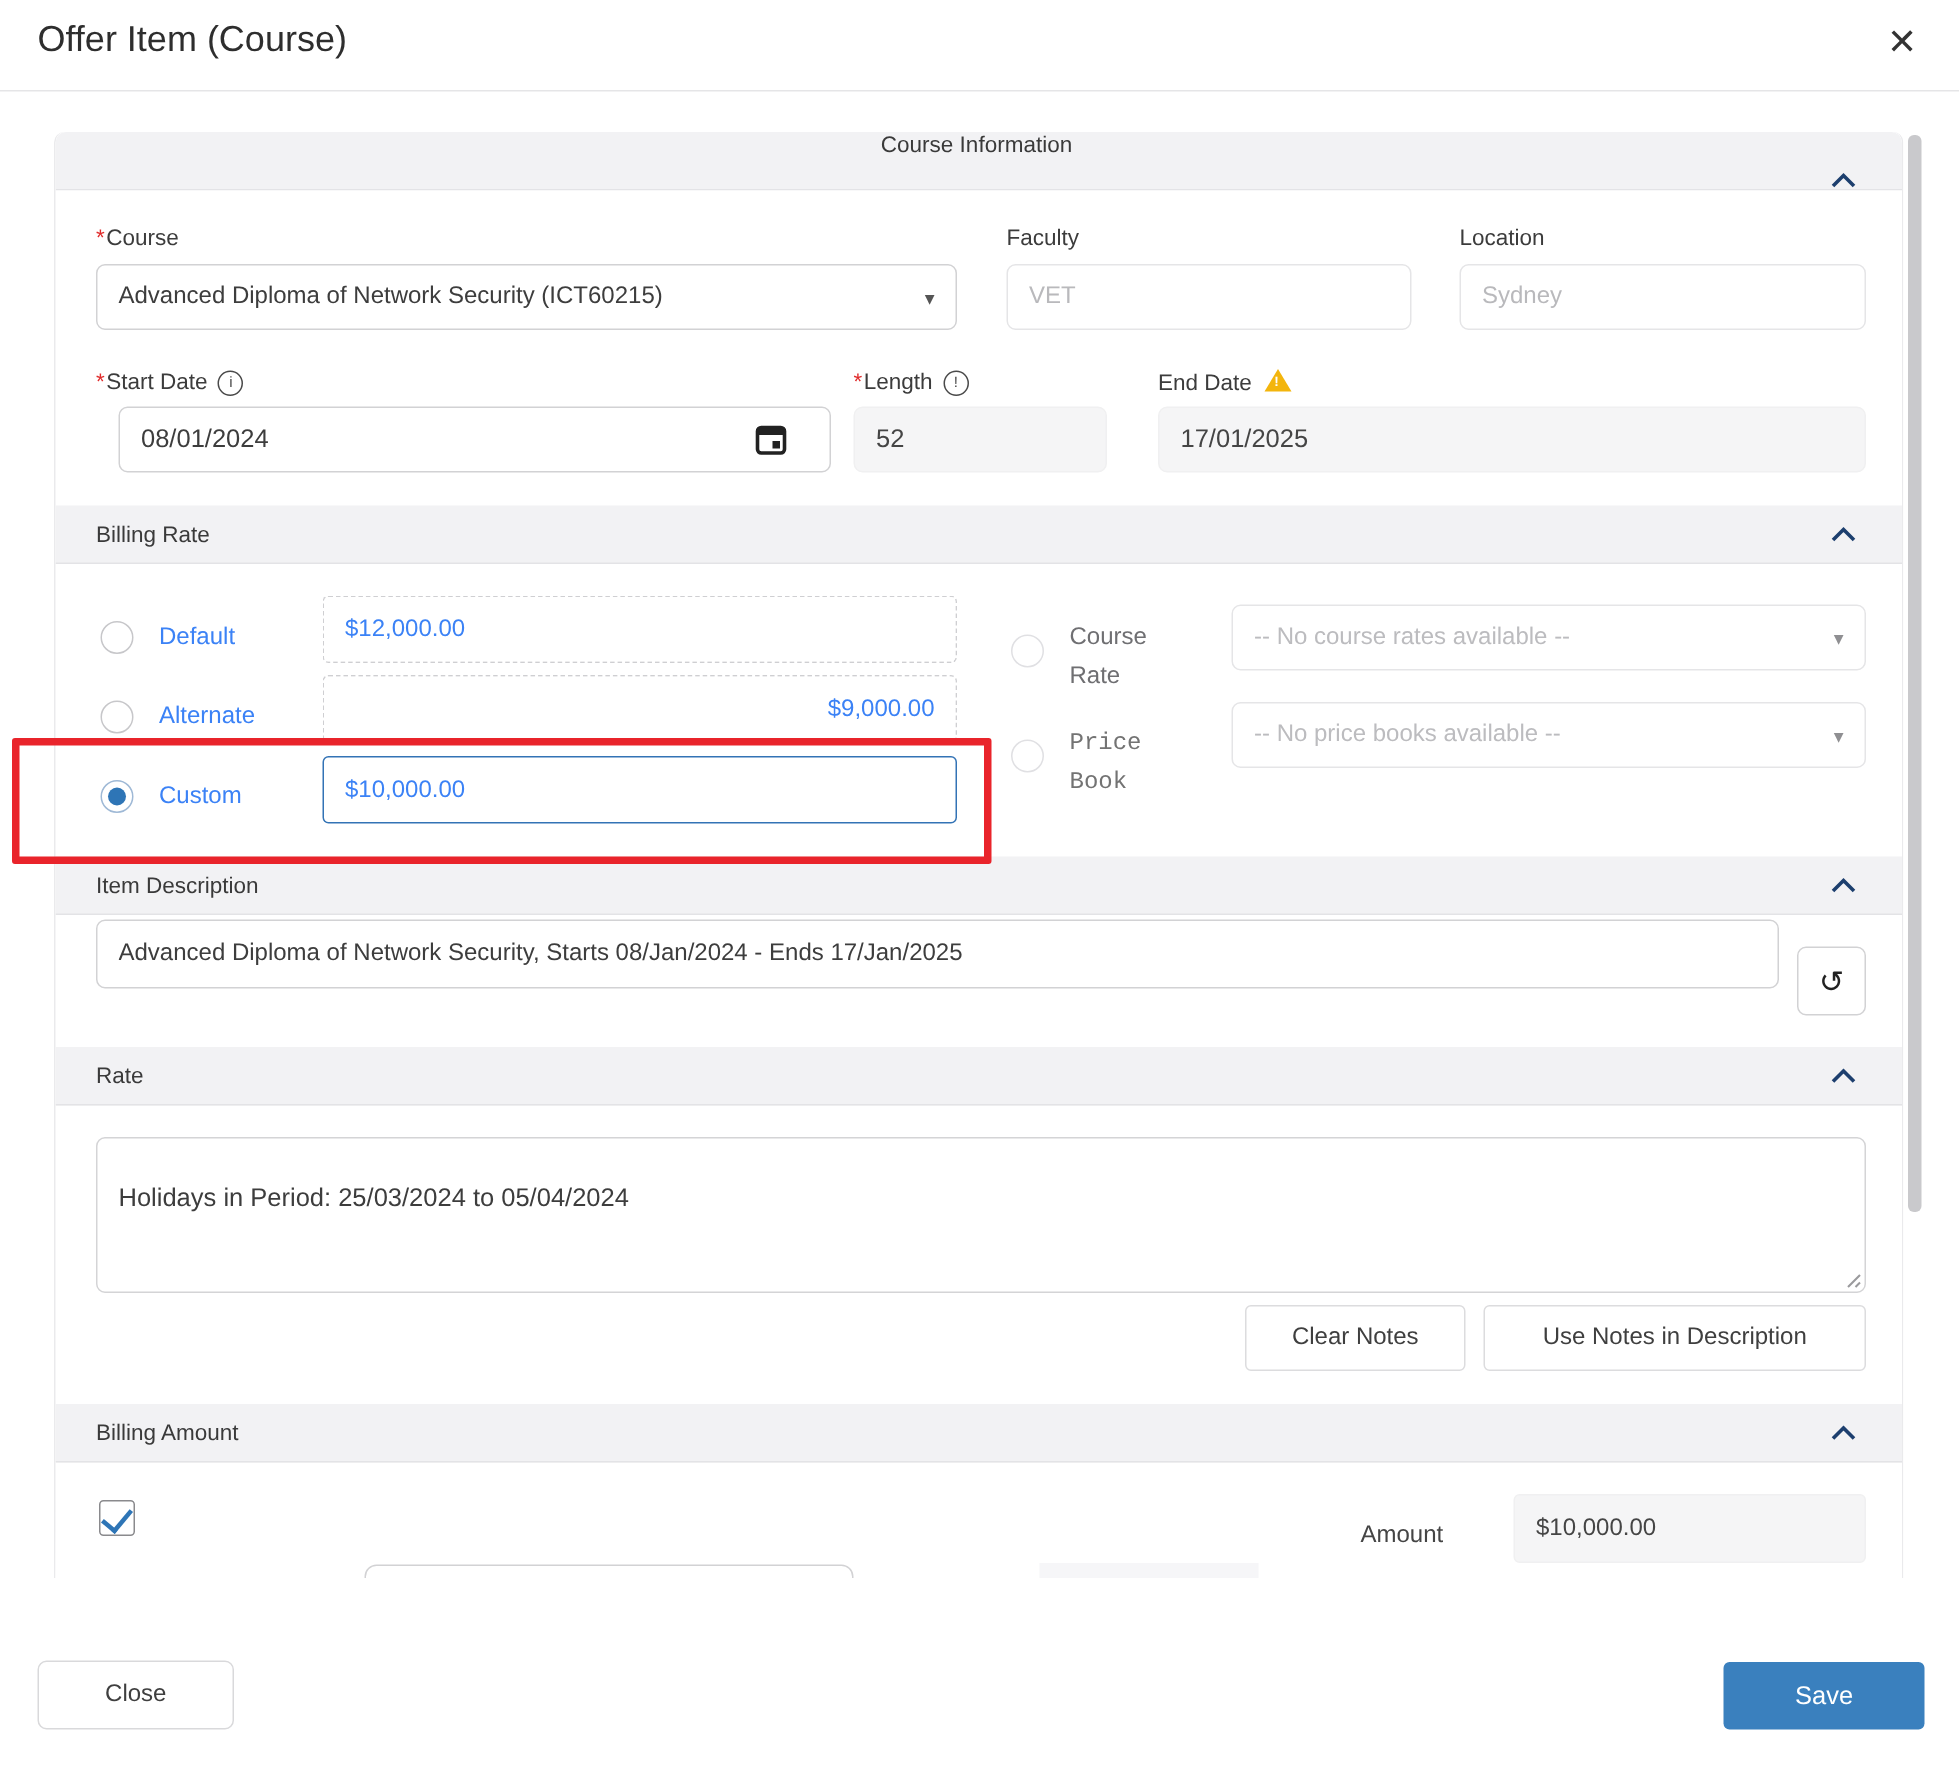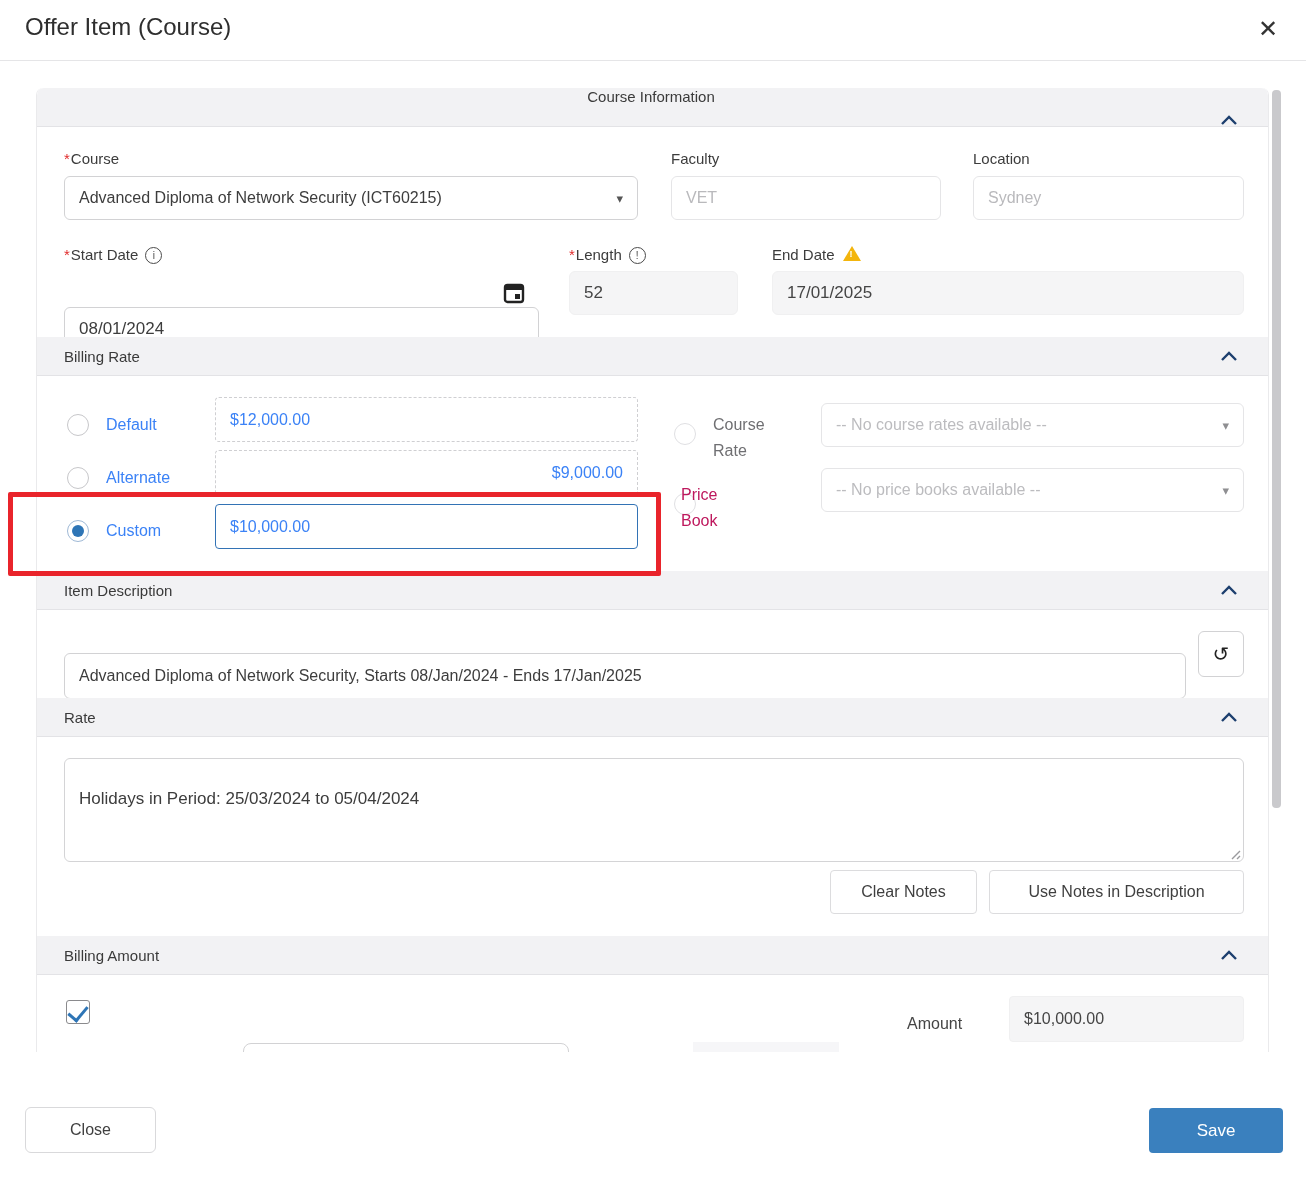--- a/index.html
+++ b/index.html
@@ -93,21 +93,21 @@
 
   <div class="fld-label" style="left:634px;top:62px;">Faculty</div>
   <input class="inp ghost" style="left: 634px; top: 88px; width: 270px; height: 44px;" readonly="" value="VET">
 
   <div class="fld-label" style="left:936px;top:62px;">Location</div>
   <input class="inp ghost" style="left: 936px; top: 88px; width: 271px; height: 44px;" readonly="" value="Sydney">
 
   <div class="fld-label" style="left:27px;top:158px;">
     <span class="req">*</span><span>Start Date</span><i class="circle-ic">i</i>
   </div>
-  <input class="inp" style="left: 27px; top: 183px; width: 475px; height: 44px; font-size: 17px; margin-top: 36px;" value="08/01/2024">
+  <input class="inp" style="left: 42px; top: 183px; width: 475px; height: 44px; font-size: 17px;" value="08/01/2024">
   <span class="abs" style="left:466px;top:194px;">
     <svg width="22" height="22" viewBox="0 0 22 22">
       <rect x="2" y="3" width="18" height="17" rx="2.5" fill="none" stroke="#222" stroke-width="2.4"></rect>
       <rect x="2.5" y="3.5" width="17" height="4.5" fill="#222"></rect>
       <rect x="12" y="12" width="5" height="5" fill="#222"></rect>
     </svg>
   </span>
 
   <div class="fld-label" style="left:532px;top:158px;">
     <span class="req">*</span><span>Length</span><i class="circle-ic">!</i>
@@ -141,35 +141,35 @@
   <input class="bill-input bill-val selected" style="left: 178px; top: 416px;" value="$10,000.00">
 
   <span class="radio dim" style="left:637px;top:335px;"></span>
   <span class="opt-label" style="left:676px;top:324px;width:64px;line-height:26px;color:#6f6f72;">Course Rate</span>
   <div class="selbox dis" style="left:784px;top:315px;width:423px;height:44px;">
     <span>-- No course rates available --</span>
     <span class="caret">▾</span>
   </div>
 
   <span class="radio dim" style="left:637px;top:405px;"></span>
-  <span class="opt-label" style="left:644px;top:394px;width:64px;line-height:26px;color:#be185d;">Price Book</span>
+  <span class="opt-label" style="left:676px;top:394px;width:64px;line-height:26px;color:#737373;font-family:Liberation Mono, monospace;">Price Book</span>
   <div class="selbox dis" style="left:784px;top:380px;width:423px;height:44px;">
     <span>-- No price books available --</span>
     <span class="caret">▾</span>
   </div>
 
   <div class="sec-bar" style="top:483px;">
     <span class="sec-label">Item Description</span>
     <span class="chev">
       <svg width="18" height="11" viewBox="0 0 18 11">
           <path d="M2 9 L9 2 L16 9" stroke="#1d3f6e" stroke-width="2.4" fill="none"></path>
         </svg>
     </span>
   </div>
-  <input class="inp" style="left: 27px; top: 565px; width: 1122px; height: 46px;" value="Advanced Diploma of Network Security, Starts 08/Jan/2024 - Ends 17/Jan/2025">
+  <input class="inp" style="left: 27px; top: 525px; width: 1122px; height: 46px;" value="Advanced Diploma of Network Security, Starts 08/Jan/2024 - Ends 17/Jan/2025">
   <button class="sq-btn" style="left:1161px;top:543px;width:46px;height:46px;">
     <span>↺</span>
   </button>
 
   <div class="sec-bar" style="top:610px;">
     <span class="sec-label">Rate</span>
     <span class="chev">
       <svg width="18" height="11" viewBox="0 0 18 11">
           <path d="M2 9 L9 2 L16 9" stroke="#1d3f6e" stroke-width="2.4" fill="none"></path>
         </svg>

